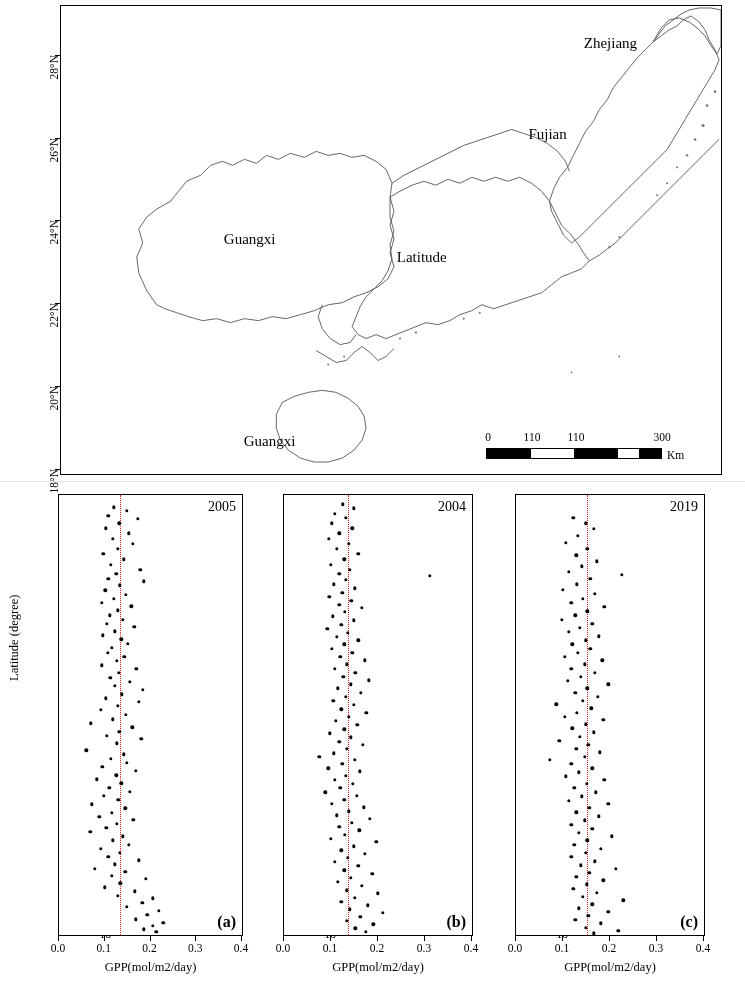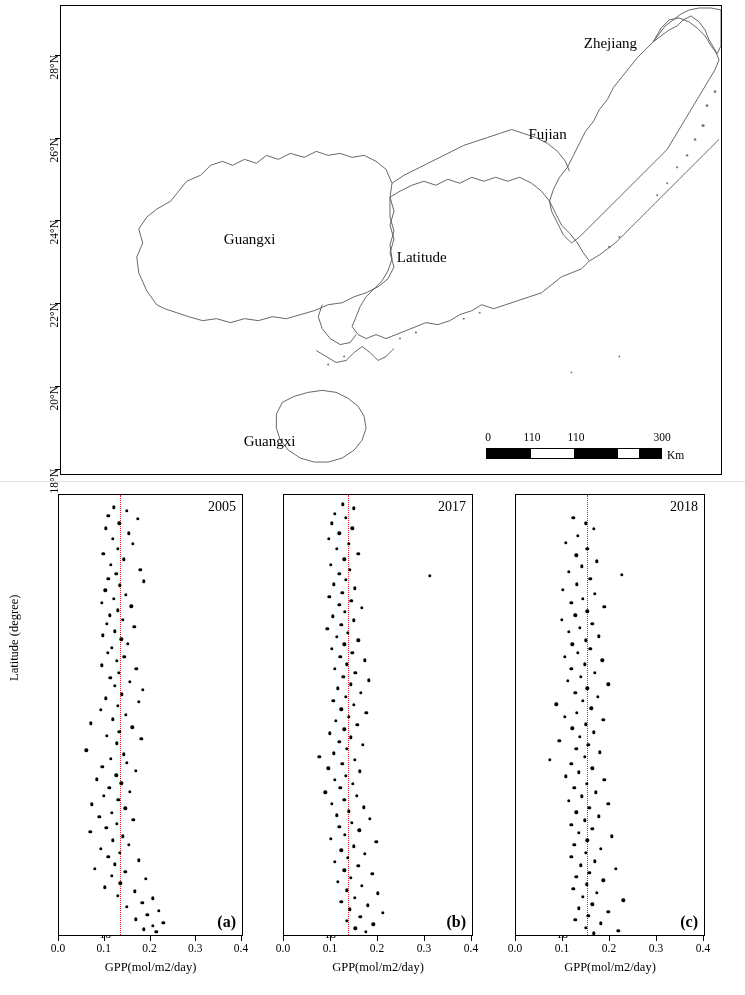--- a/index.html
+++ b/index.html
@@ -502,21 +502,21 @@
           <div class="ytick" style="top: 273.962px;"></div>
           <div class="ytick-label" style="top: 273.962px;">22</div>
           <div class="ytick" style="top: 190.943px;"></div>
           <div class="ytick-label" style="top: 190.943px;">24</div>
           <div class="ytick" style="top: 107.925px;"></div>
           <div class="ytick-label" style="top: 107.925px;">26</div>
           <div class="ytick" style="top: 24.9057px;"></div>
           <div class="ytick-label" style="top: 24.9057px;">28</div>
         </div>
       <div class="panel-plot">
-        <div class="year-label">2017</div>
+        <div class="year-label">2004</div>
         <div class="subpanel-label">(b)</div>
       <div class="vline" style="left: 64.39px; border-left-color: rgb(232, 25, 27);"></div>
           <div class="dot" style="left: 58.75px; top: 9.13208px;"></div>
           <div class="dot" style="left: 69.56px; top: 13.283px;"></div>
           <div class="dot" style="left: 50.76px; top: 18.6792px;"></div>
           <div class="dot" style="left: 62.04px; top: 22.8302px;"></div>
           <div class="dot" style="left: 47.94px; top: 28.2264px;"></div>
           <div class="dot" style="left: 68.15px; top: 33.2075px;"></div>
           <div class="dot" style="left: 55.46px; top: 38.1887px;"></div>
           <div class="dot" style="left: 44.65px; top: 43.5849px;"></div>
@@ -643,21 +643,21 @@
           <div class="ytick" style="top: 273.962px;"></div>
           <div class="ytick-label" style="top: 273.962px;">22</div>
           <div class="ytick" style="top: 190.943px;"></div>
           <div class="ytick-label" style="top: 190.943px;">24</div>
           <div class="ytick" style="top: 107.925px;"></div>
           <div class="ytick-label" style="top: 107.925px;">26</div>
           <div class="ytick" style="top: 24.9057px;"></div>
           <div class="ytick-label" style="top: 24.9057px;">28</div>
         </div>
       <div class="panel-plot">
-        <div class="year-label">2018</div>
+        <div class="year-label">2019</div>
         <div class="subpanel-label">(c)</div>
       <div class="vline" style="left: 70.5px; border-left-color: rgb(232, 25, 27);"></div>
           <div class="dot" style="left: 57.34px; top: 22.8302px;"></div>
           <div class="dot" style="left: 69.56px; top: 28.2264px;"></div>
           <div class="dot" style="left: 77.55px; top: 34.0377px;"></div>
           <div class="dot" style="left: 62.04px; top: 40.6792px;"></div>
           <div class="dot" style="left: 49.82px; top: 47.7358px;"></div>
           <div class="dot" style="left: 71.44px; top: 53.9623px;"></div>
           <div class="dot" style="left: 60.16px; top: 60.1887px;"></div>
           <div class="dot" style="left: 80.84px; top: 66.4151px;"></div>

